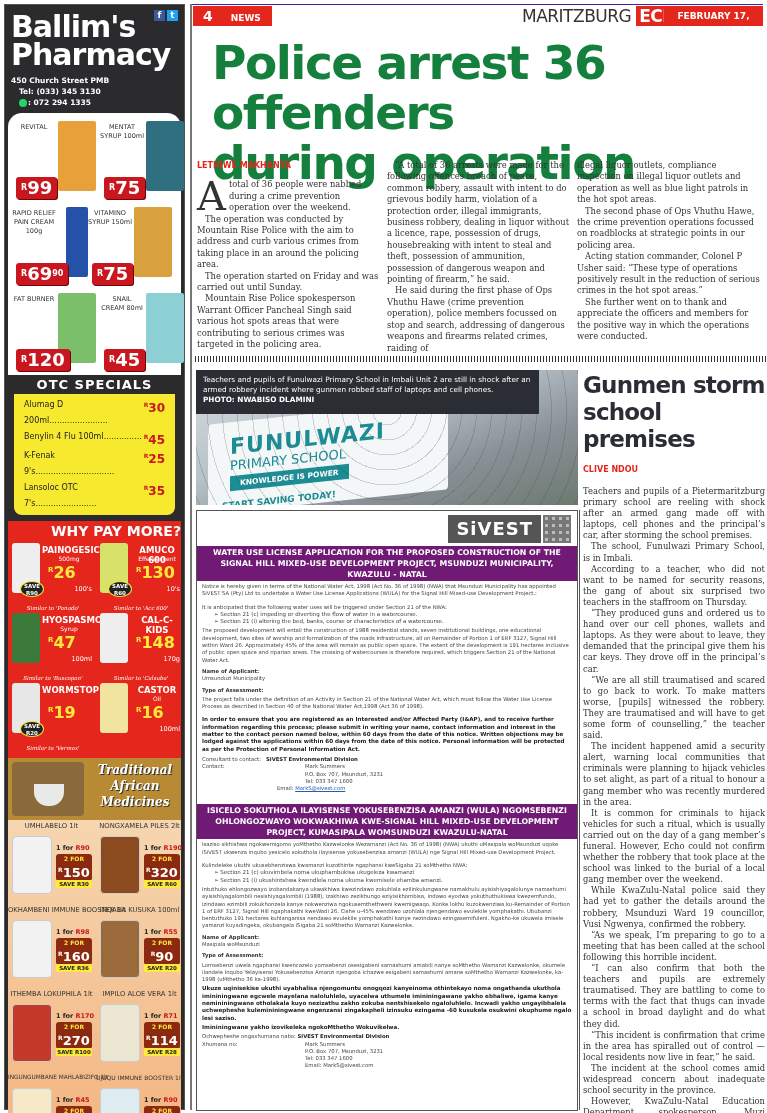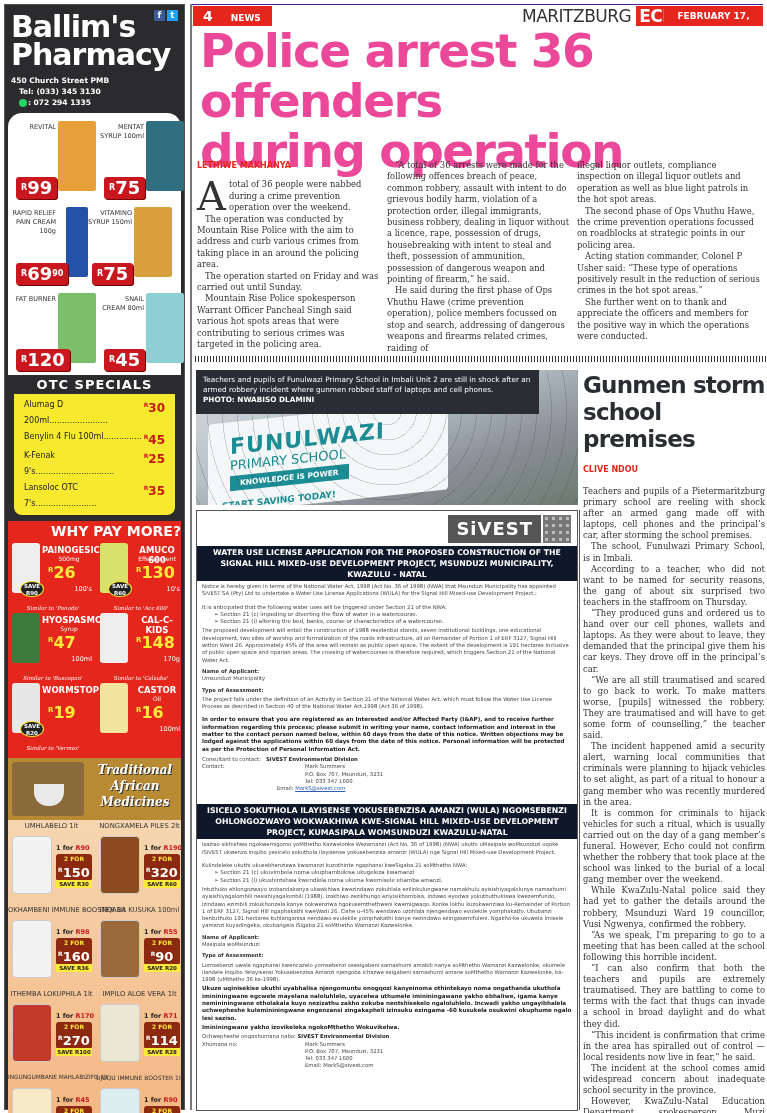--- a/index.html
+++ b/index.html
@@ -9,21 +9,21 @@
 #ad .hdr{height:108px;padding:4px 6px;color:#fff;position:relative}
 #ad .logo{font-family:"DejaVu Sans",sans-serif;font-weight:900;font-size:30px;line-height:28px;letter-spacing:-1px;margin-top:4px}
 #ad .social{position:absolute;right:6px;top:5px;display:flex;gap:2px}
 #ad .social span{width:11px;height:11px;background:#3b5998;color:#fff;font-size:9px;line-height:11px;text-align:center;font-family:"DejaVu Sans",sans-serif;font-weight:bold}
 #ad .social span+span{background:#1da1f2}
 #ad .addr{font-family:"DejaVu Sans",sans-serif;font-weight:bold;font-size:7.5px;margin-top:6px;line-height:11px}
 #ad .addr div:nth-child(2),#ad .addr div:nth-child(3){padding-left:8px}
 #ad .wa{display:inline-block;width:8px;height:8px;border-radius:50%;background:#25d366;vertical-align:middle;margin-right:1px}
 #ad .prods{background:#fff;height:262px;margin:0 3px;border-radius:14px 14px 0 0;position:relative}
 .pcard{position:absolute;width:87px;height:86px}
-.pcard .nm{position:absolute;left:0;top:6px;width:44px;font-family:"DejaVu Sans",sans-serif;font-size:6.5px;text-align:right;line-height:9px;color:#333}
+.pcard .nm{position:absolute;left:0;top:6px;width:44px;font-family:"DejaVu Sans",sans-serif;font-size:6.5px;text-align:center;line-height:9px;color:#333}
 .pcard .img{position:absolute;left:46px;top:4px;width:38px;height:70px;border-radius:2px}
 .price{position:absolute;left:4px;bottom:4px;background:#c8171e;color:#fff;font-family:"DejaVu Sans",sans-serif;font-weight:900;font-size:18px;padding:1px 5px;border-radius:3px;box-shadow:1px 1px 0 #700;line-height:20px}
 .price sup{font-size:8px;vertical-align:top}
 #ad .otc{background:#2b2b2e;margin:0 3px;padding:2px 0 4px}
 #ad .otc h3{color:#fff;font-family:"DejaVu Sans",sans-serif;font-weight:900;font-size:13px;text-align:center;letter-spacing:1px}
 #ad .otc .box{background:#f7e92e;margin:2px 6px;border-radius:0 0 8px 8px;padding:3px 10px}
 #ad .otc .row{display:flex;justify-content:space-between;font-family:"DejaVu Sans",sans-serif;font-size:8px;line-height:16px;color:#222}
 #ad .otc .row b{color:#c8171e;font-size:12px;font-weight:900}
 #ad .why{background:#e4261c;margin:0 3px;height:237px;position:relative;padding-top:2px}
 #ad .why h3{color:#fff;font-family:"DejaVu Sans",sans-serif;font-weight:900;font-size:14px;text-align:right}
@@ -52,41 +52,41 @@
 .tcell .save{position:absolute;left:48px;top:58px;width:36px;background:#ffe93b;color:#222;text-align:center;font-size:5.5px;font-weight:900;line-height:8px}
 
 #main{position:absolute;left:192px;top:4px;width:571px}
 #bar{height:22px;position:relative;border-top:1px solid #4c1d95}
 #bar .pg{position:absolute;left:1px;top:1px;width:79px;height:20px;background:#e4261c;color:#fff;font-family:"DejaVu Sans",sans-serif;font-weight:900;font-size:11px;line-height:20px;padding-left:10px}
 #bar .pg b{font-size:14px;margin-right:18px}
 #bar .pg span{font-size:9px}
 #bar .mast{position:absolute;left:330px;top:1px;font-family:"DejaVu Sans",sans-serif;font-size:17px;line-height:20px;color:#333;letter-spacing:-0.5px}
 #bar .mast b{background:#e4261c;color:#fff;font-weight:900;padding:0 3px}
 #bar .date{position:absolute;right:0;top:1px;width:99px;height:20px;background:#e4261c;color:#fff;font-family:"DejaVu Sans",sans-serif;font-weight:900;font-size:9px;line-height:20px;text-align:center}
-#headline{font-family:"DejaVu Sans",sans-serif;font-weight:900;font-size:47px;line-height:50px;color:#ec4899;letter-spacing:-1.5px;padding-left:8px}
+#headline{font-family:"DejaVu Sans",sans-serif;font-weight:900;font-size:47px;line-height:50px;color:#15803d;letter-spacing:-1.5px;margin-top:12px;padding-left:20px}
 .cols3{position:absolute;top:160px;left:195px;width:572px;height:210px}
 .col{position:absolute;top:0;width:185px;font-size:8.4px;line-height:11.4px;color:#333;text-align:left}
 .col p{text-indent:8px}
 .byline{font-family:"DejaVu Sans",sans-serif;font-weight:900;color:#e4261c;font-size:8px;margin-bottom:8px}
 .drop{float:left;font-size:40px;line-height:34px;margin-right:3px;font-family:"DejaVu Serif",serif}
 .dashrule{position:absolute;left:195px;width:572px;height:6px;top:356px;background:repeating-linear-gradient(90deg,#333 0 1px,transparent 1px 3px)}
 #photo{position:absolute;left:196px;top:370px;width:382px;height:135px;background:linear-gradient(160deg,#d8dde0 0%,#b7c2c9 40%,#8a9097 70%,#6c7a70 100%);overflow:hidden}
 #photo .cap{position:absolute;left:0;top:0;width:343px;height:44px;background:#2a2d33;color:#fff;font-family:"DejaVu Sans",sans-serif;font-size:7.3px;line-height:10px;padding:5px 7px}
 #photo .cap b{font-weight:900}
 #photo .sign{position:absolute;left:12px;top:42px;width:240px;height:90px;background:#f3f7f7;transform:skewY(-6deg);border-radius:4px}
 #photo .sign .f1{position:absolute;left:22px;top:12px;font-family:"DejaVu Sans",sans-serif;font-weight:900;color:#1c8c95;font-size:22px;letter-spacing:1px}
 #photo .sign .f2{position:absolute;left:22px;top:36px;font-family:"DejaVu Sans",sans-serif;color:#1c8c95;font-size:13px}
 #photo .sign .f3{position:absolute;left:22px;top:54px;background:#1c8c95;color:#fff;font-family:"DejaVu Sans",sans-serif;font-weight:900;font-size:7.5px;padding:3px 10px}
 #photo .sign .f4{position:absolute;left:14px;top:78px;font-family:"DejaVu Sans",sans-serif;font-weight:900;color:#1c8c95;font-size:9px}
 #photo .wire{position:absolute;inset:0;background:repeating-radial-gradient(circle at 50% 30%,transparent 0 14px,rgba(60,60,60,.35) 14px 15px);opacity:.6}
 #notice{position:absolute;left:196px;top:510px;width:382px;height:601px;border:1px solid #555;padding:0 5px;font-family:"DejaVu Sans",sans-serif;color:#444;font-size:5.3px;line-height:7.3px}
 #notice .logo{position:absolute;right:6px;top:4px;height:28px;display:flex}
 #notice .logo .w{background:#555;color:#fff;font-weight:900;font-size:18px;line-height:28px;padding:0 8px;letter-spacing:1px}
 #notice .logo .d{width:28px;background:#777;margin-left:2px;background-image:radial-gradient(#bbb 2px,transparent 2px);background-size:7px 7px}
-#notice .bar{background:#0f172a;color:#fff;font-weight:bold;font-size:7.8px;line-height:11px;text-align:center;margin:0 -5px;padding:1px 2px}
+#notice .bar{background:#701a75;color:#fff;font-weight:bold;font-size:7.8px;line-height:11px;text-align:center;margin:0 -5px;padding:1px 2px}
 #notice .b1{margin-top:35px}
 #notice p{margin-top:2px}
 #notice .gap{margin-top:6px}
 #notice .li{padding-left:12px;font-size:5.5px}
 #notice .li::before{content:"➢  ";}
 #notice .blk{font-weight:bold;color:#222;font-size:5.6px}
 #notice .h{font-weight:bold;color:#333;margin-top:4px}
 #notice .ct{display:flex}
 #notice .ct .l{width:64px}
 #notice .indent{padding-left:103px}

